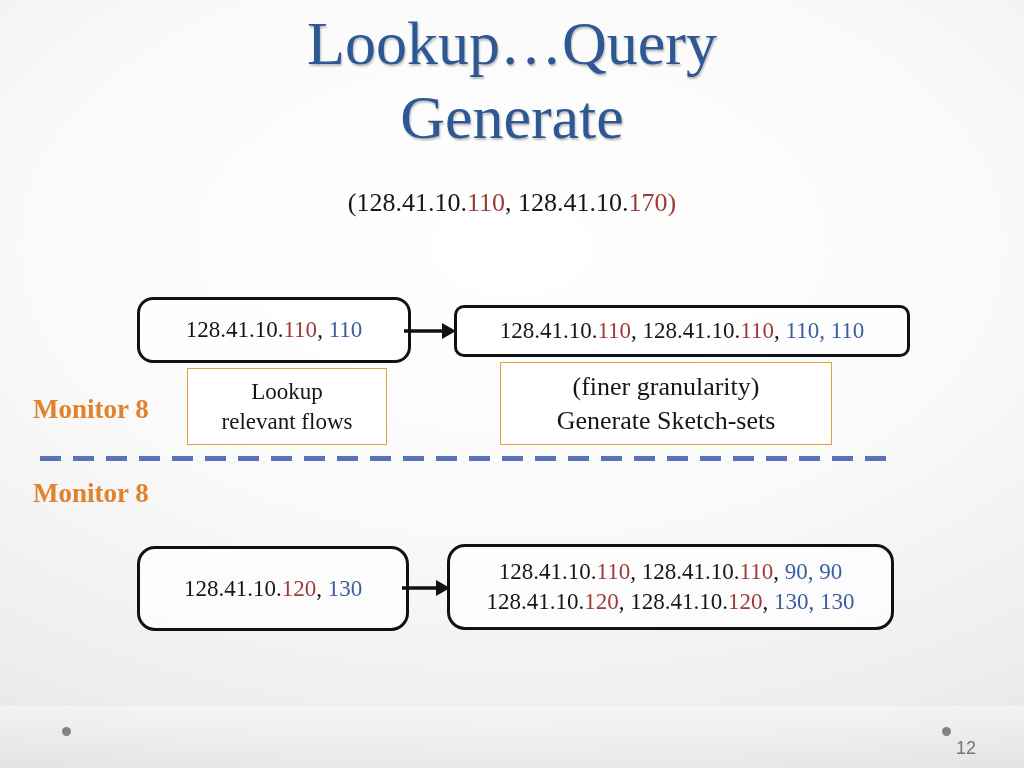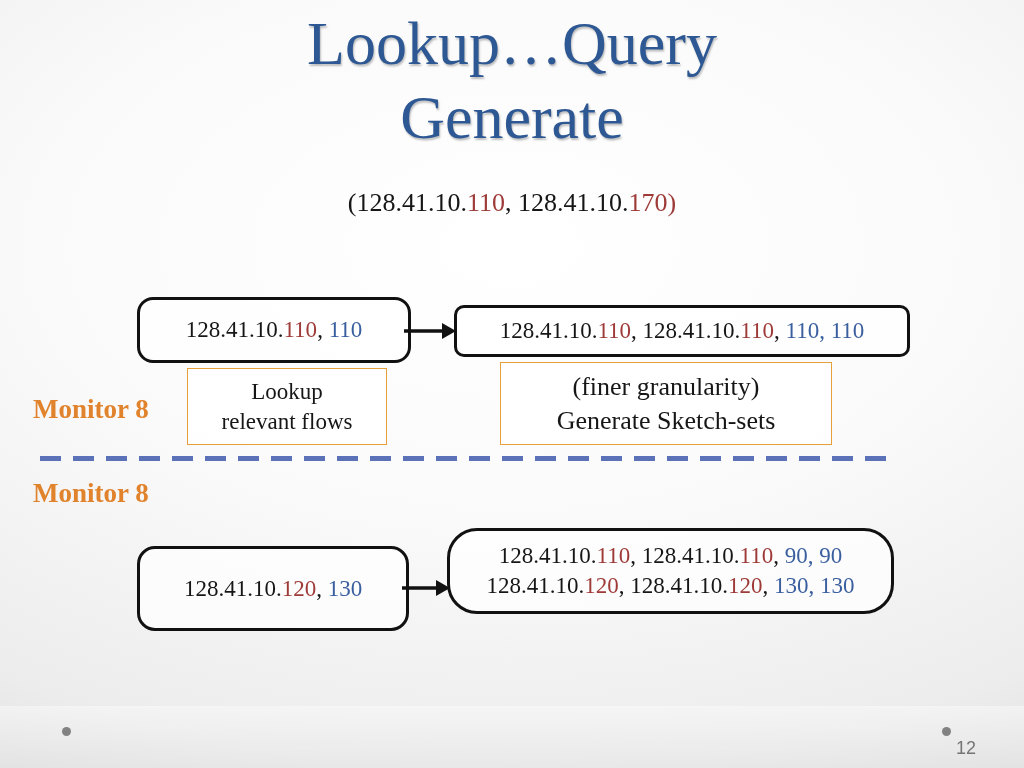--- a/index.html
+++ b/index.html
@@ -104,21 +104,21 @@
 
   <div class="roundbox" style="left:137px;top:546px;width:266px;height:79px;border-radius:18px;">
     <div class="line"><span class="k">128.41.10.</span><span class="r">120</span><span class="k">, </span><span class="b">130</span></div>
   </div>
 
   <svg class="arrow" style="left:400px;top:574px;" width="52" height="28">
     <line x1="2" y1="14" x2="38" y2="14" stroke="#111" stroke-width="3.5"></line>
     <polygon points="36,6 50,14 36,22" fill="#111"></polygon>
   </svg>
 
-  <div class="roundbox" style="left:447px;top:528px;width:441px;height:80px;border-radius:30px;">
+  <div class="roundbox" style="left:447px;top:544px;width:441px;height:80px;border-radius:18px;">
     <div class="line"><span class="k">128.41.10.</span><span class="r">110</span><span class="k">, 128.41.10.</span><span class="r">110</span><span class="k">, </span><span class="b">90</span><span class="b">, </span><span class="b">90</span></div>
     <div class="line"><span class="k">128.41.10.</span><span class="r">120</span><span class="k">, 128.41.10.</span><span class="r">120</span><span class="k">, </span><span class="b">130</span><span class="b">, </span><span class="b">130</span></div>
   </div>
 
   <div class="footer-dot" style="left:62px;top:727px;"></div>
   <div class="footer-dot" style="left:942px;top:727px;"></div>
   <div class="page-number">12</div>
 
 </div>
 

